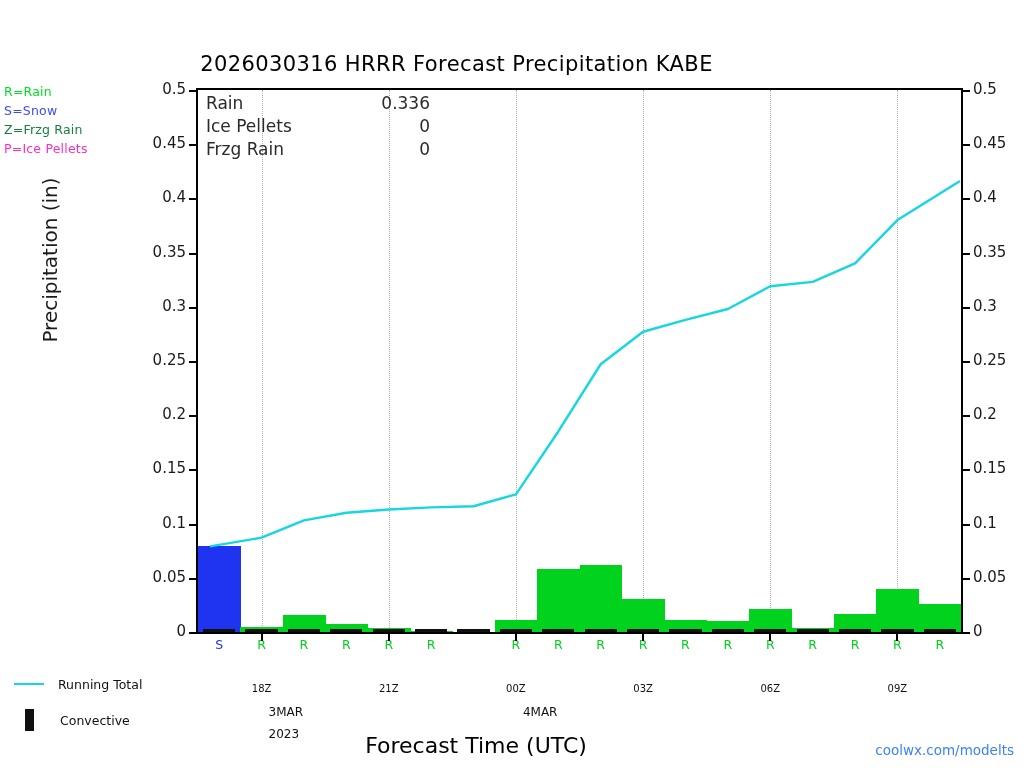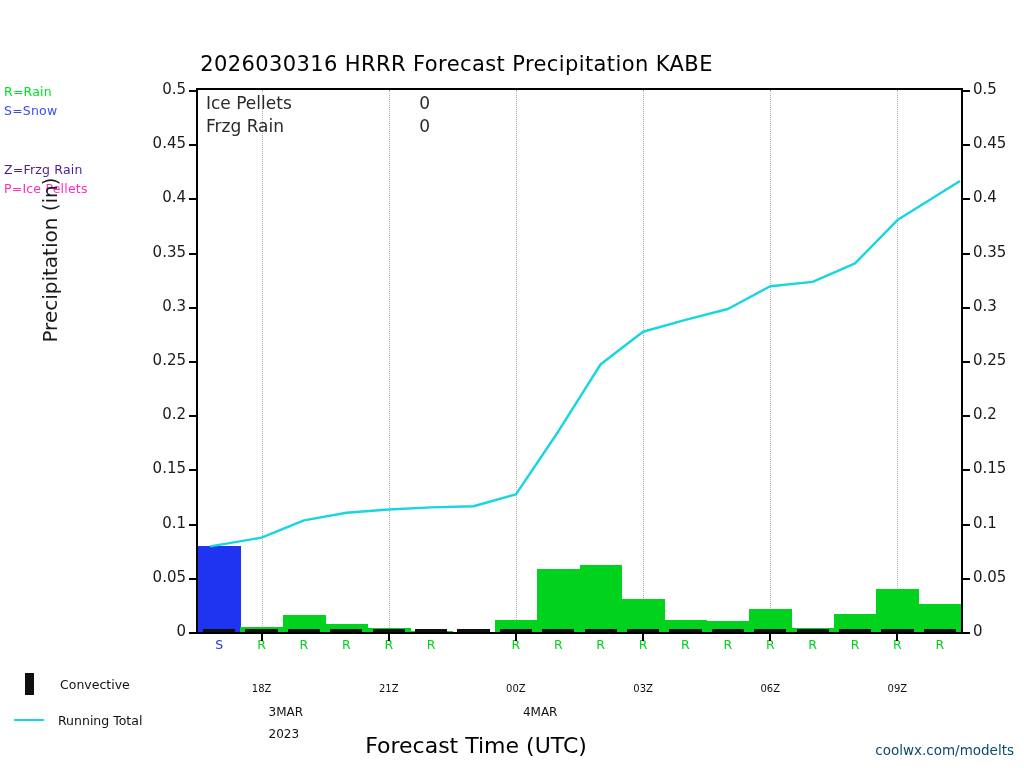--- a/index.html
+++ b/index.html
@@ -181,35 +181,35 @@
     left: 196px; top: 733px;
     width: 560px;
     text-align: center;
     font-size: 22px;
     color: #000;
     white-space: nowrap;
   }
   #watermark {
     right: 10px; top: 742px;
     font-size: 13.5px;
-    color: #0c4a6e;
+    color: #3b82f6;
     white-space: nowrap;
   }
 </style>
 </head>
 <body>
 
 <div id="stage">
 
   <div class="abs" id="chart-title">2026030316 HRRR Forecast Precipitation KABE</div>
 
   <div class="abs" id="precip-type-legend">
       <div style="color: rgb(0, 224, 36);">R=Rain</div>
       <div style="color: rgb(58, 76, 240);">S=Snow</div>
-      <div style="color: #4c1d95; margin-top: 40px;">Z=Frzg Rain</div>
+      <div style="color: #15803d;">Z=Frzg Rain</div>
       <div style="color: rgb(255, 43, 192);">P=Ice Pellets</div>
     </div>
 
   <div class="abs" id="y-axis-title">Precipitation (in)</div>
 
   <div class="abs" id="y-ticks-left">
       <div class="ytick-left" style="left: 120px; width: 66px; top: 622px;">0</div>
       <div class="tickmark" style="left: 189px; top: 632px;"></div>
       <div class="ytick-left" style="left: 120px; width: 66px; top: 567.8px;">0.05</div>
       <div class="tickmark" style="left: 189px; top: 577.8px;"></div>
@@ -341,38 +341,42 @@
       <div class="xtick-label" style="left: 603.083px; width: 80px; top: 683px;">03Z</div>
       <div class="tickmark" style="left: 769.25px; top: 634px; width: 0px; height: 7px; border-top: none; border-left: 2px solid rgb(0, 0, 0);"></div>
       <div class="xtick-label" style="left: 730.25px; width: 80px; top: 683px;">06Z</div>
       <div class="tickmark" style="left: 896.417px; top: 634px; width: 0px; height: 7px; border-top: none; border-left: 2px solid rgb(0, 0, 0);"></div>
       <div class="xtick-label" style="left: 857.417px; width: 80px; top: 683px;">09Z</div>
     </div>
 
   <div class="abs" id="totals-box">
     <div id="totals-rows">
         <div class="totals-row">
+          <span>Rain</span>
+          <span>0.336</span>
+        </div>
+        <div class="totals-row">
           <span>Ice Pellets</span>
           <span>0</span>
         </div>
         <div class="totals-row">
           <span>Frzg Rain</span>
           <span>0</span>
         </div>
       </div>
   </div>
 
   <div class="abs" id="bottom-legend">
       <div class="legend-entry">
+        <div class="legend-swatch-line"></div>
+        <span>Running Total</span>
+      </div>
+      <div class="legend-entry">
         <div class="legend-swatch-block"></div>
         <span>Convective</span>
       </div>
-      <div class="legend-entry">
-        <div class="legend-swatch-line"></div>
-        <span>Running Total</span>
-      </div>
     </div>
 
   <div class="abs" id="x-axis-title">Forecast Time (UTC)</div>
 
   <div class="abs" id="watermark">coolwx.com/modelts</div>
 
 </div>
 
 </body></html>

